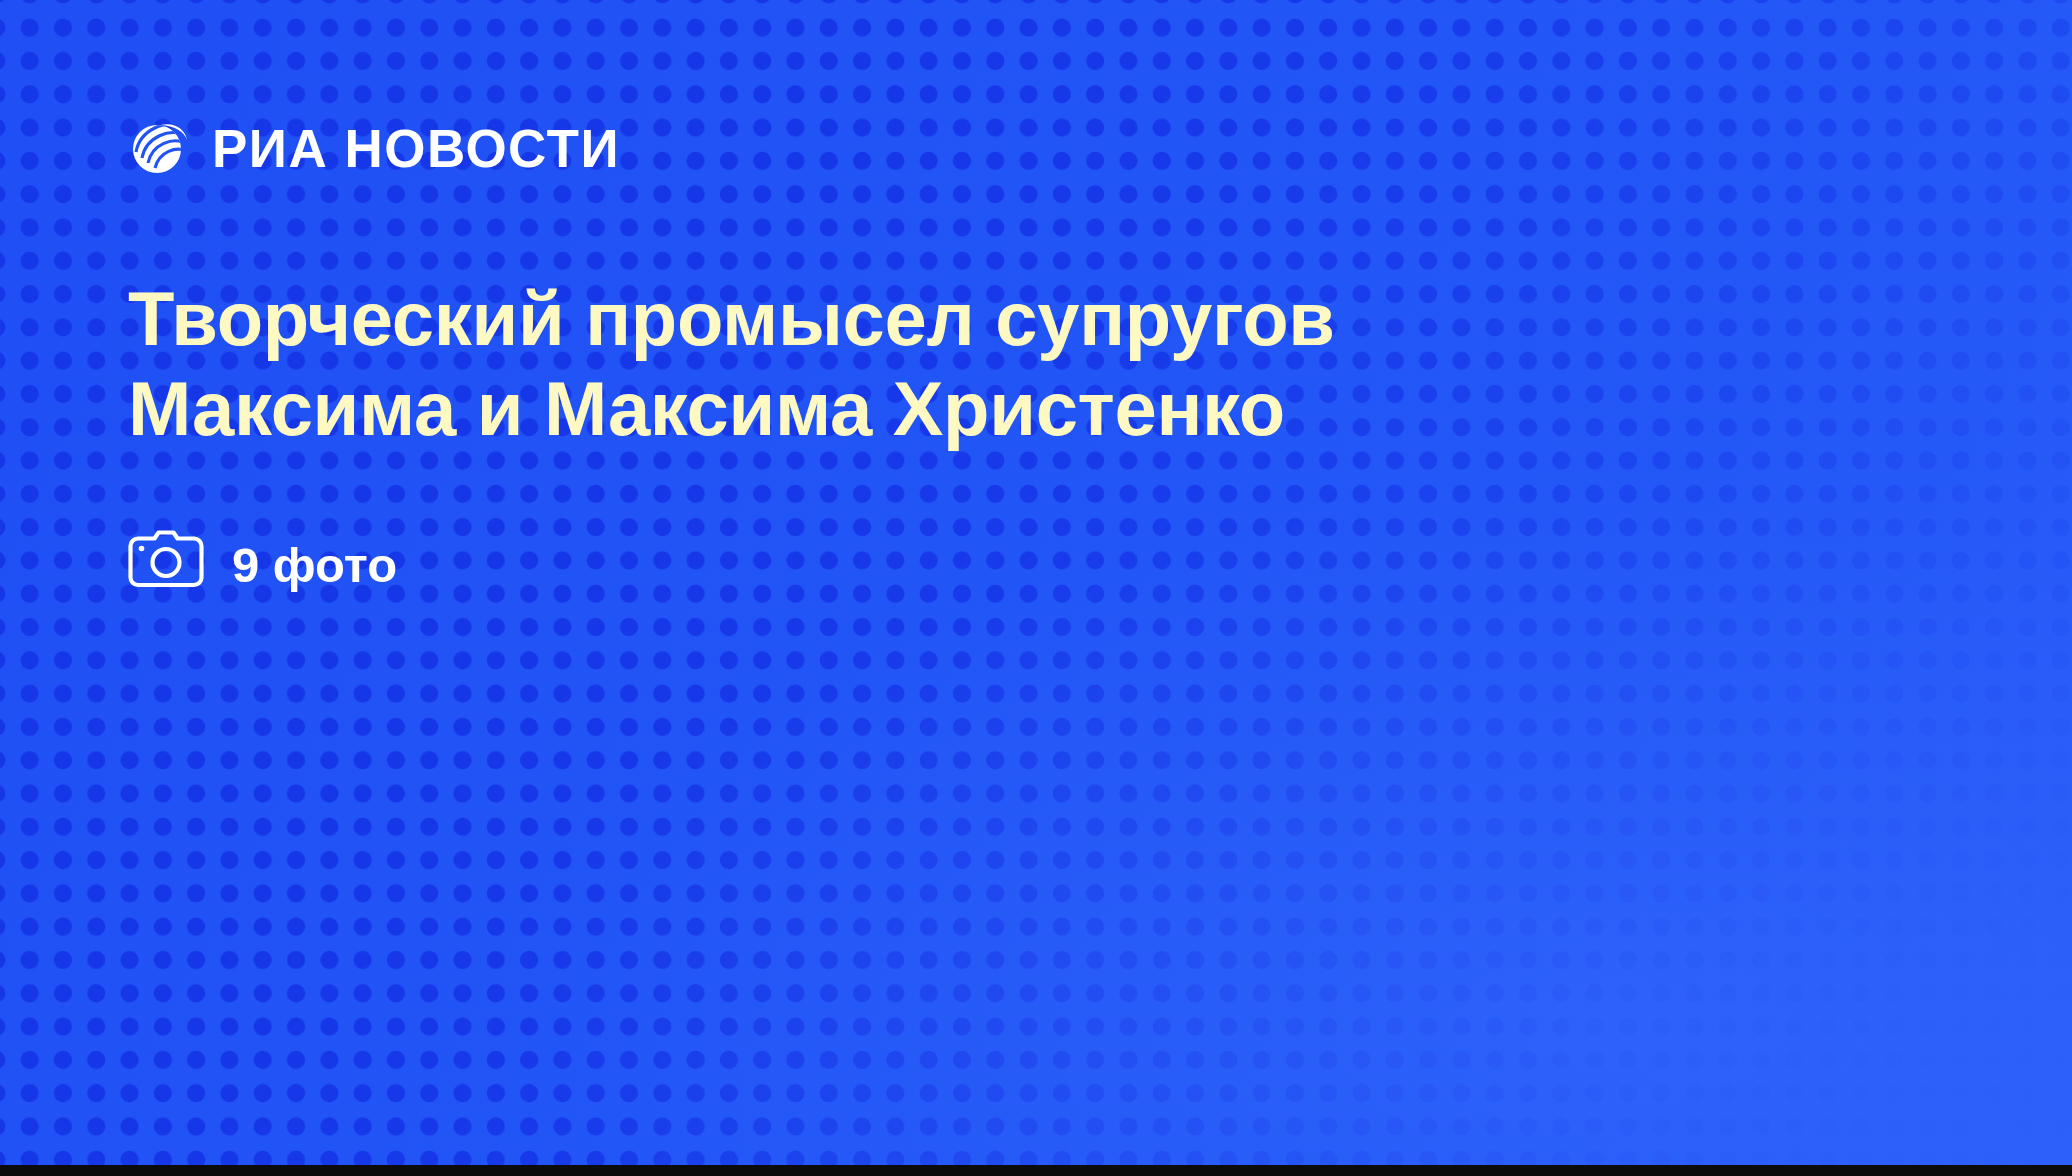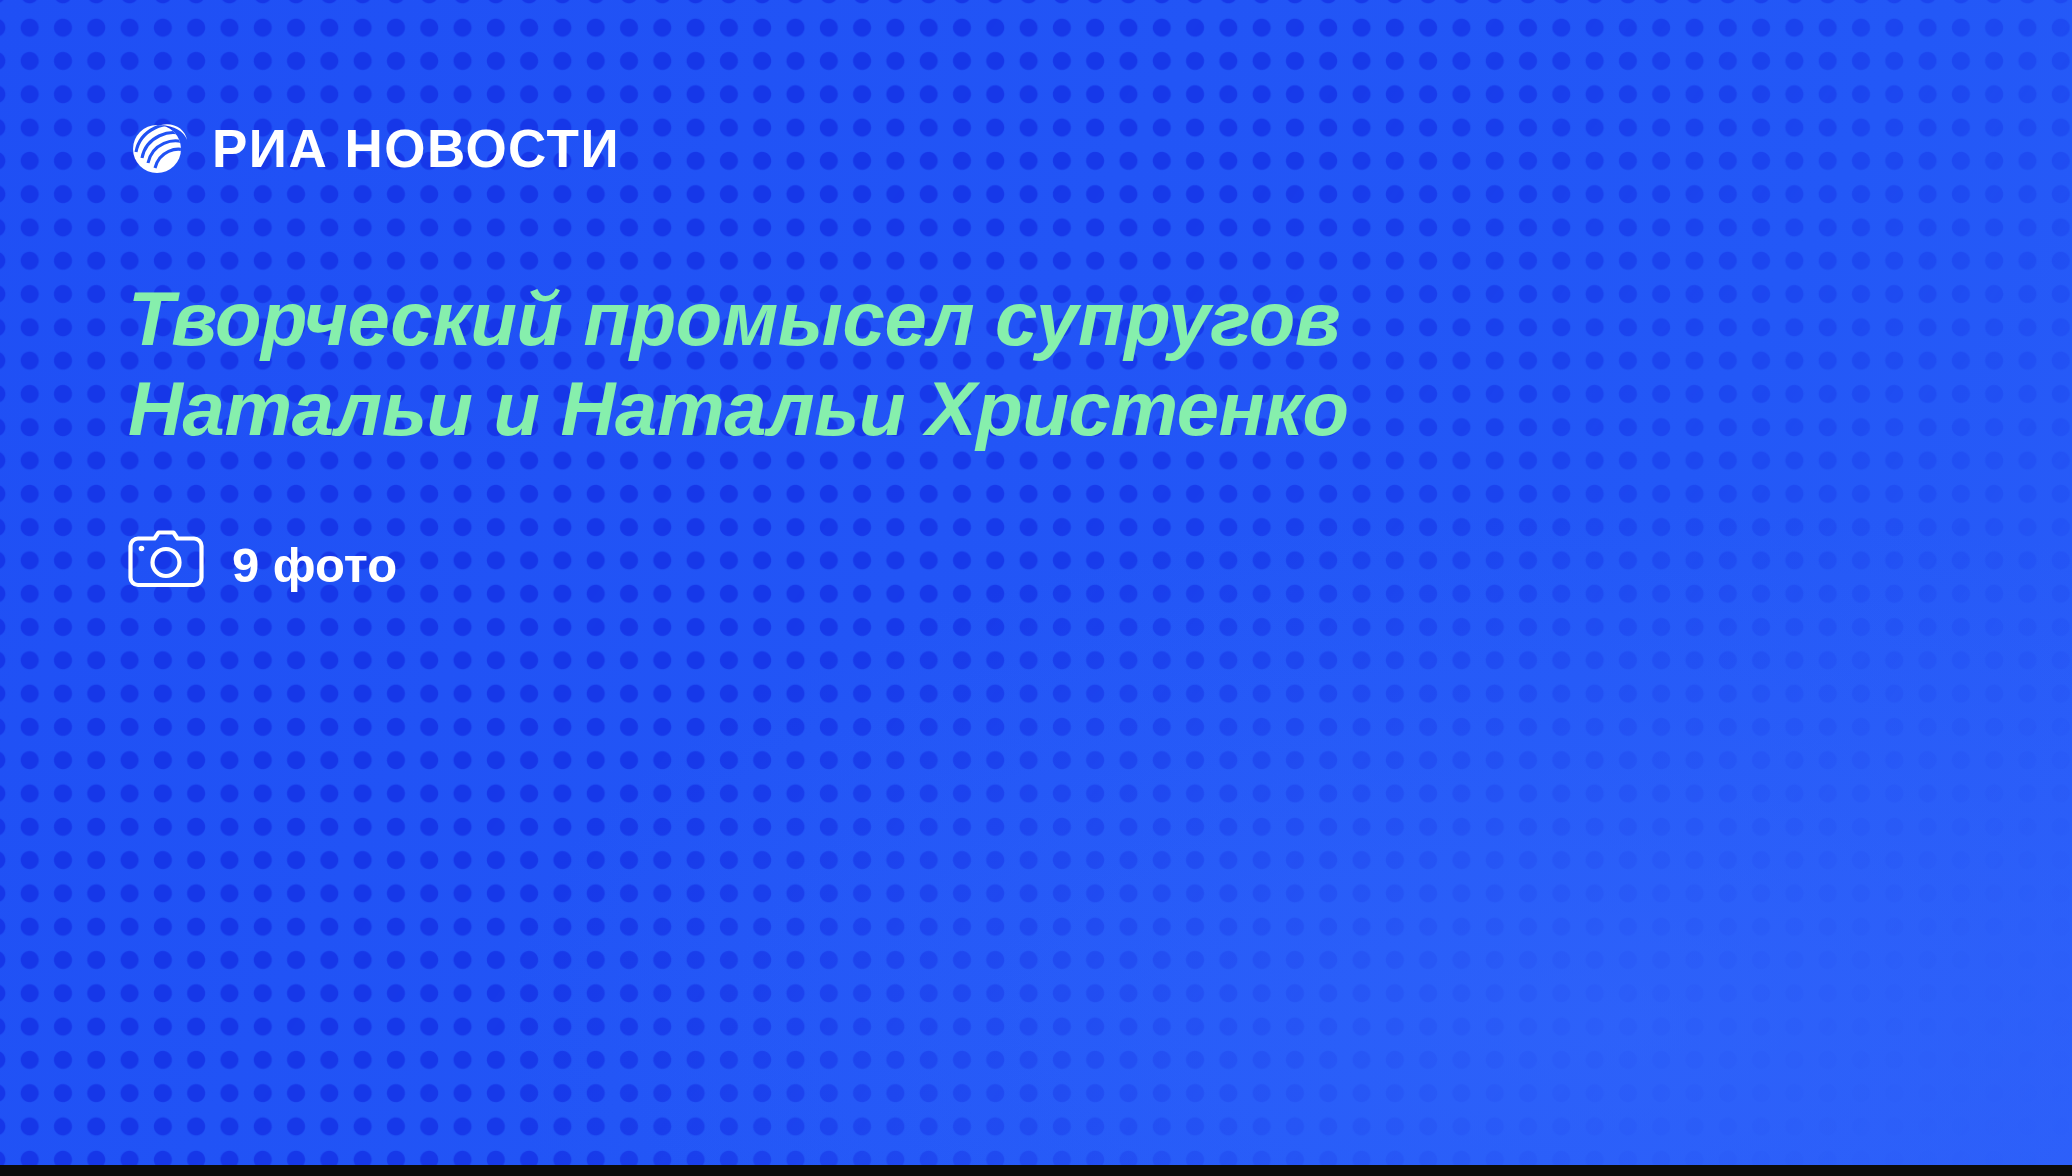--- a/index.html
+++ b/index.html
@@ -85,24 +85,23 @@
     color: #ffffff;
     white-space: nowrap;
     transform: translateY(1px);
   }
 
   .headline {
     margin-top: 96px;
     font-size: 76px;
     line-height: 1.18;
     font-weight: 700;
-    color: #86efac;
+    color: #fef9c3;
     letter-spacing: -0.3px;
     max-width: 1560px;
-    font-style: italic;
   }
   .headline .hl-line { display: block; }
 
   .photo-meta {
     margin-top: 76px;
     display: flex;
     align-items: flex-end;
     gap: 28px;
   }
   .camera-icon {
@@ -145,21 +144,21 @@
           <path d="M20 47 C24 28, 45 20, 60 28"></path>
           <path d="M27 52 C31 36, 48 29, 61 36"></path>
         </g>
         <path d="M33 9 C46 6, 57 13, 59 24 C56 15, 46 10, 33 9 Z" fill="#ffffff"></path>
       </svg>
       <span class="brand-word">РИА НОВОСТИ</span>
     </div>
 
     <h1 class="headline">
       <span class="hl-line">Творческий промысел супругов</span>
-      <span class="hl-line">Натальи и Натальи Христенко</span>
+      <span class="hl-line">Максима и Максима Христенко</span>
     </h1>
 
     <div class="photo-meta">
       <svg class="camera-icon" viewBox="0 0 76 60" aria-hidden="true">
         <path d="M26.5 9.5 L30.5 3.5 L45.5 3.5 L49.5 9.5 L66 9.5
                  A7.5 7.5 0 0 1 73.5 17 L73.5 48.5
                  A7.5 7.5 0 0 1 66 56 L10 56
                  A7.5 7.5 0 0 1 2.5 48.5 L2.5 17
                  A7.5 7.5 0 0 1 10 9.5 Z" fill="none" stroke="#ffffff" stroke-width="4.2" stroke-linejoin="round"></path>
         <circle cx="38" cy="33.5" r="13.5" fill="none" stroke="#ffffff" stroke-width="4.2"></circle>

